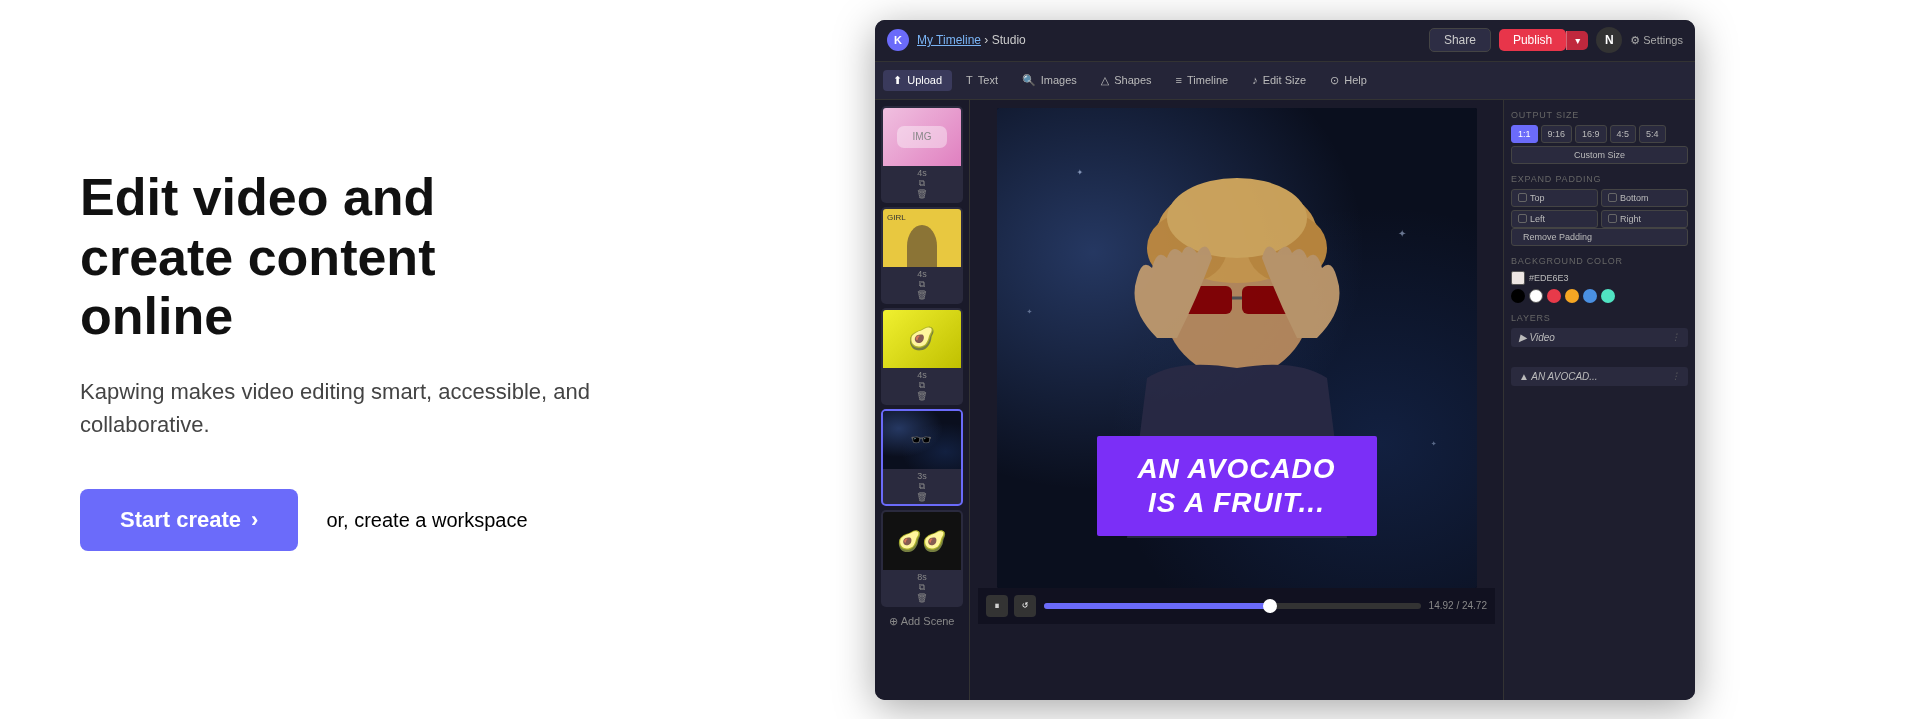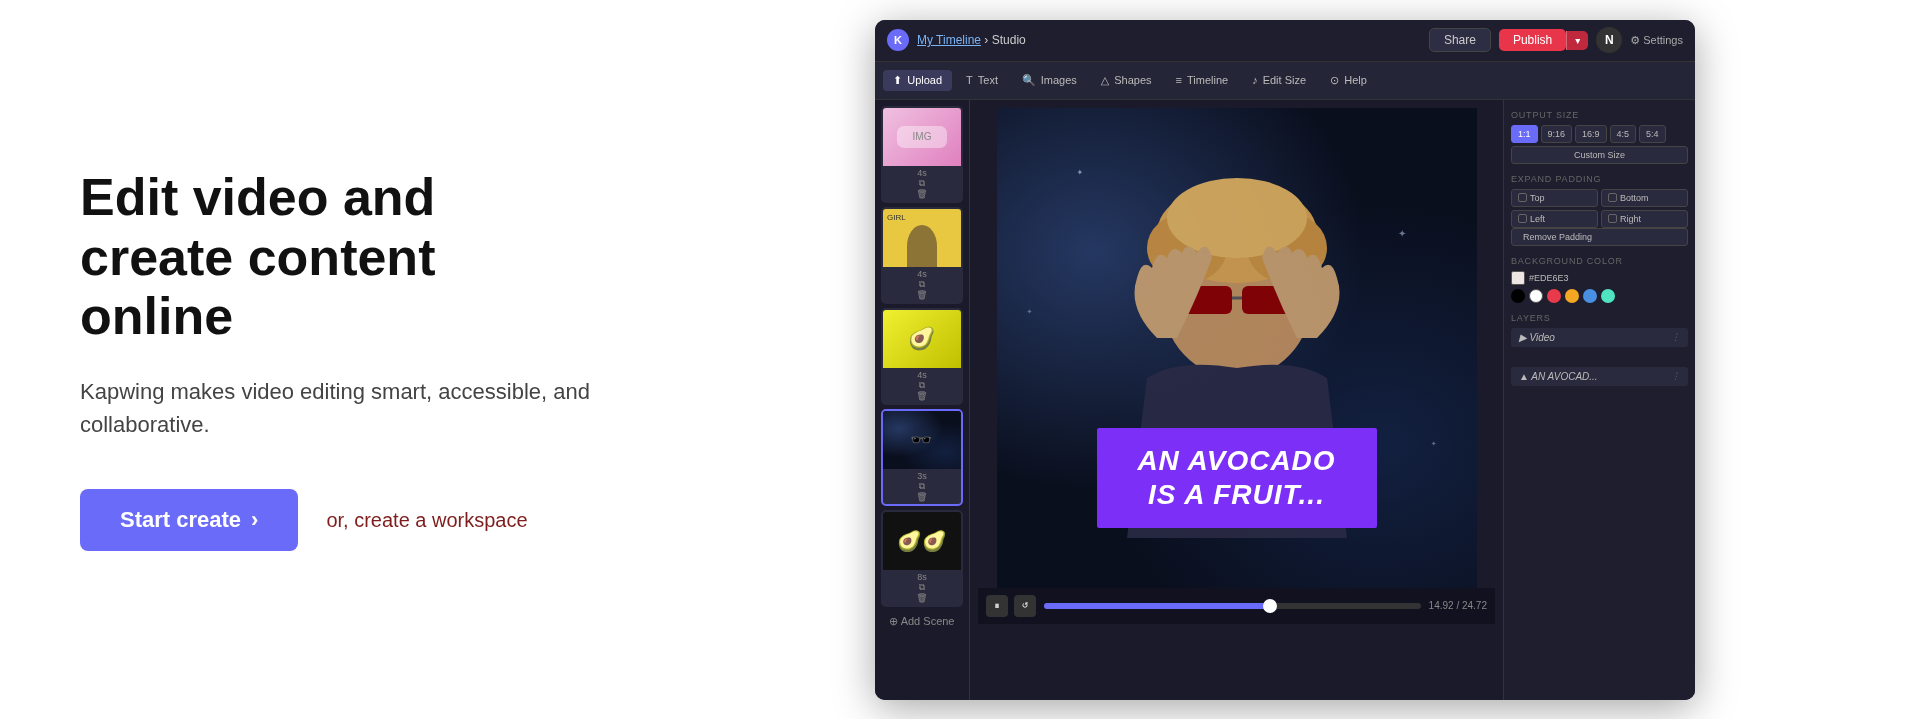--- a/index.html
+++ b/index.html
@@ -50,21 +50,21 @@
       align-items: center;
       gap: 10px;
       text-decoration: none;
     }
     .btn-chevron {
       font-size: 22px;
       font-weight: 700;
     }
     .link-workspace {
       font-size: 20px;
-      color: #7f1d1d;
+      color: #000000;
       text-decoration: none;
       cursor: pointer;
       text-align: right;
     }
 
     
     .editor-wrapper {
       flex: 1;
       display: flex;
       justify-content: center;
@@ -286,21 +286,21 @@
       justify-content: center;
     }
     .person-svg {
       width: 320px;
       height: 380px;
       opacity: 0.9;
     }
     
     .text-overlay {
       position: absolute;
-      bottom: 60px;
+      bottom: 52px;
       left: 50%;
       transform: translateX(-50%);
       background: #7b2ff7;
       padding: 16px 28px;
       text-align: center;
       border-radius: 2px;
       width: 280px;
     }
     .text-overlay-text {
       font-size: 28px;

